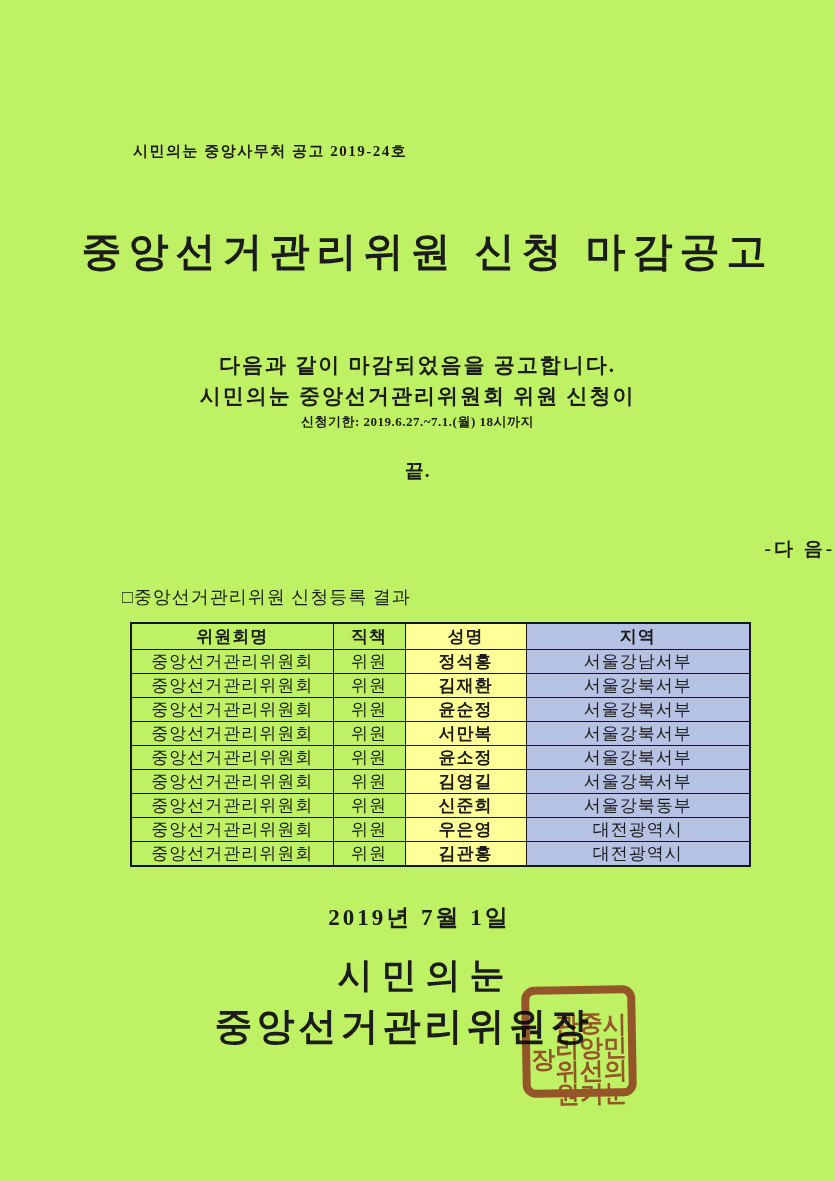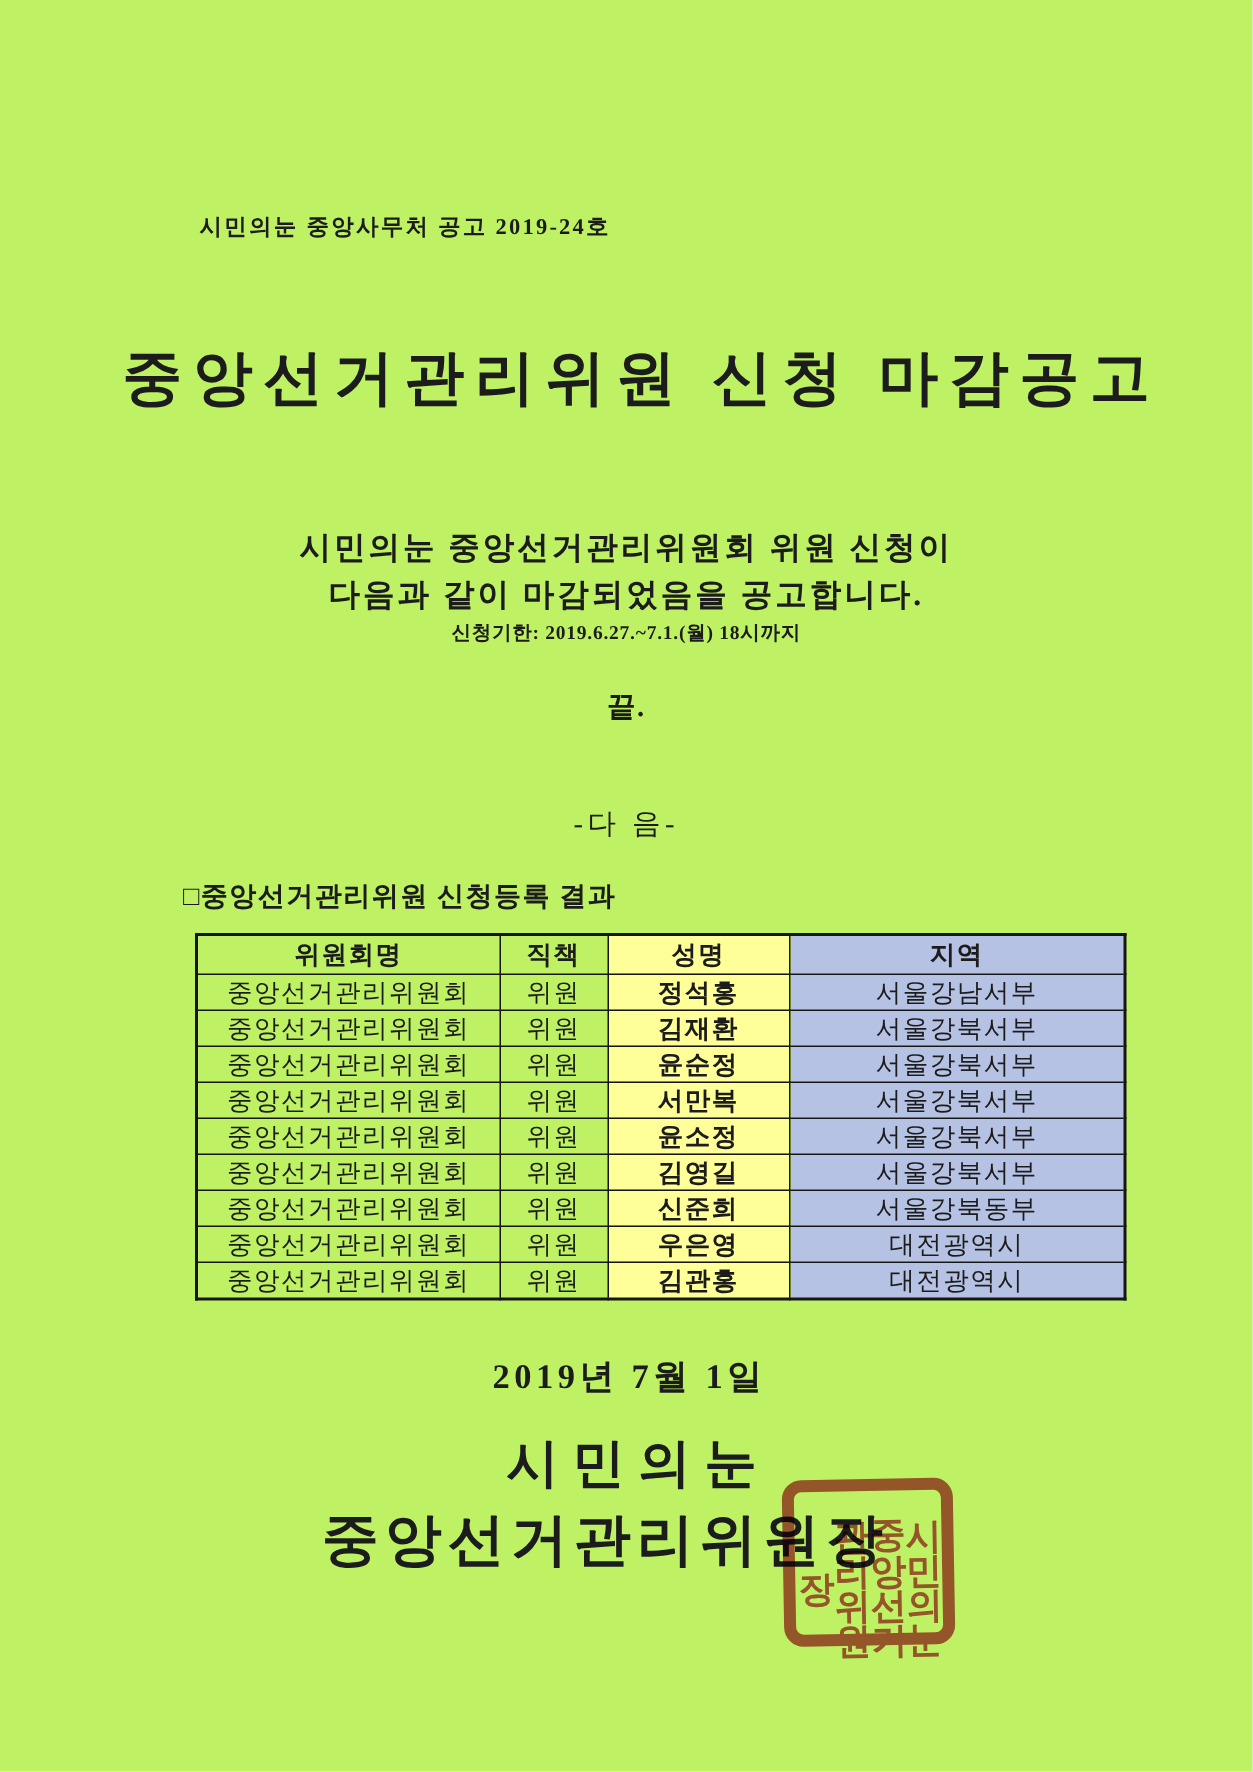--- a/index.html
+++ b/index.html
@@ -31,25 +31,25 @@
   .deadline {
     position:absolute; left:0; top:413px; width:835px;
     text-align:center; font-size:13px; font-weight:bold; letter-spacing:0.5px;
   }
   .end-mark {
     position:absolute; left:0; top:458px; width:835px;
     text-align:center; font-size:19px; font-weight:600; letter-spacing:1px;
   }
   .next-divider {
     position:absolute; left:0; top:536px; width:835px;
-    text-align:center; font-size:19px; font-weight:400; letter-spacing:3px;
+    text-align:right; font-size:19px; font-weight:700; letter-spacing:3px;
   }
   .section-label {
     position:absolute; left:122px; top:585px;
-    font-size:18px; font-weight:bold; letter-spacing:1px;text-align:center;
+    font-size:18px; font-weight:normal; letter-spacing:1px;text-align:center;
   }
   table.result-table {
     position:absolute; left:130px; top:622px;
     width:588px; border-collapse:collapse;
     table-layout:fixed;
     font-size:17px; letter-spacing:1px;
     border:2px solid #161616;
   }
   table.result-table th, table.result-table td {
     border:1.6px solid #161616;
@@ -104,22 +104,22 @@
 </head>
 <body>
 
 <div class="page">
 
   <div class="doc-number">시민의눈 중앙사무처 공고 2019-24호</div>
 
   <div class="doc-title">중앙선거관리위원 신청 마감공고</div>
 
   <div class="body-par">
+    <div>다음과 같이 마감되었음을 공고합니다.</div>
     <div>시민의눈 중앙선거관리위원회 위원 신청이</div>
-    <div>다음과 같이 마감되었음을 공고합니다.</div>
   </div>
 
   <div class="deadline">신청기한: 2019.6.27.~7.1.(월) 18시까지</div>
 
   <div class="end-mark">끝.</div>
 
   <div class="next-divider">-다 음-</div>
 
   <div class="section-label">□중앙선거관리위원 신청등록 결과</div>
 

